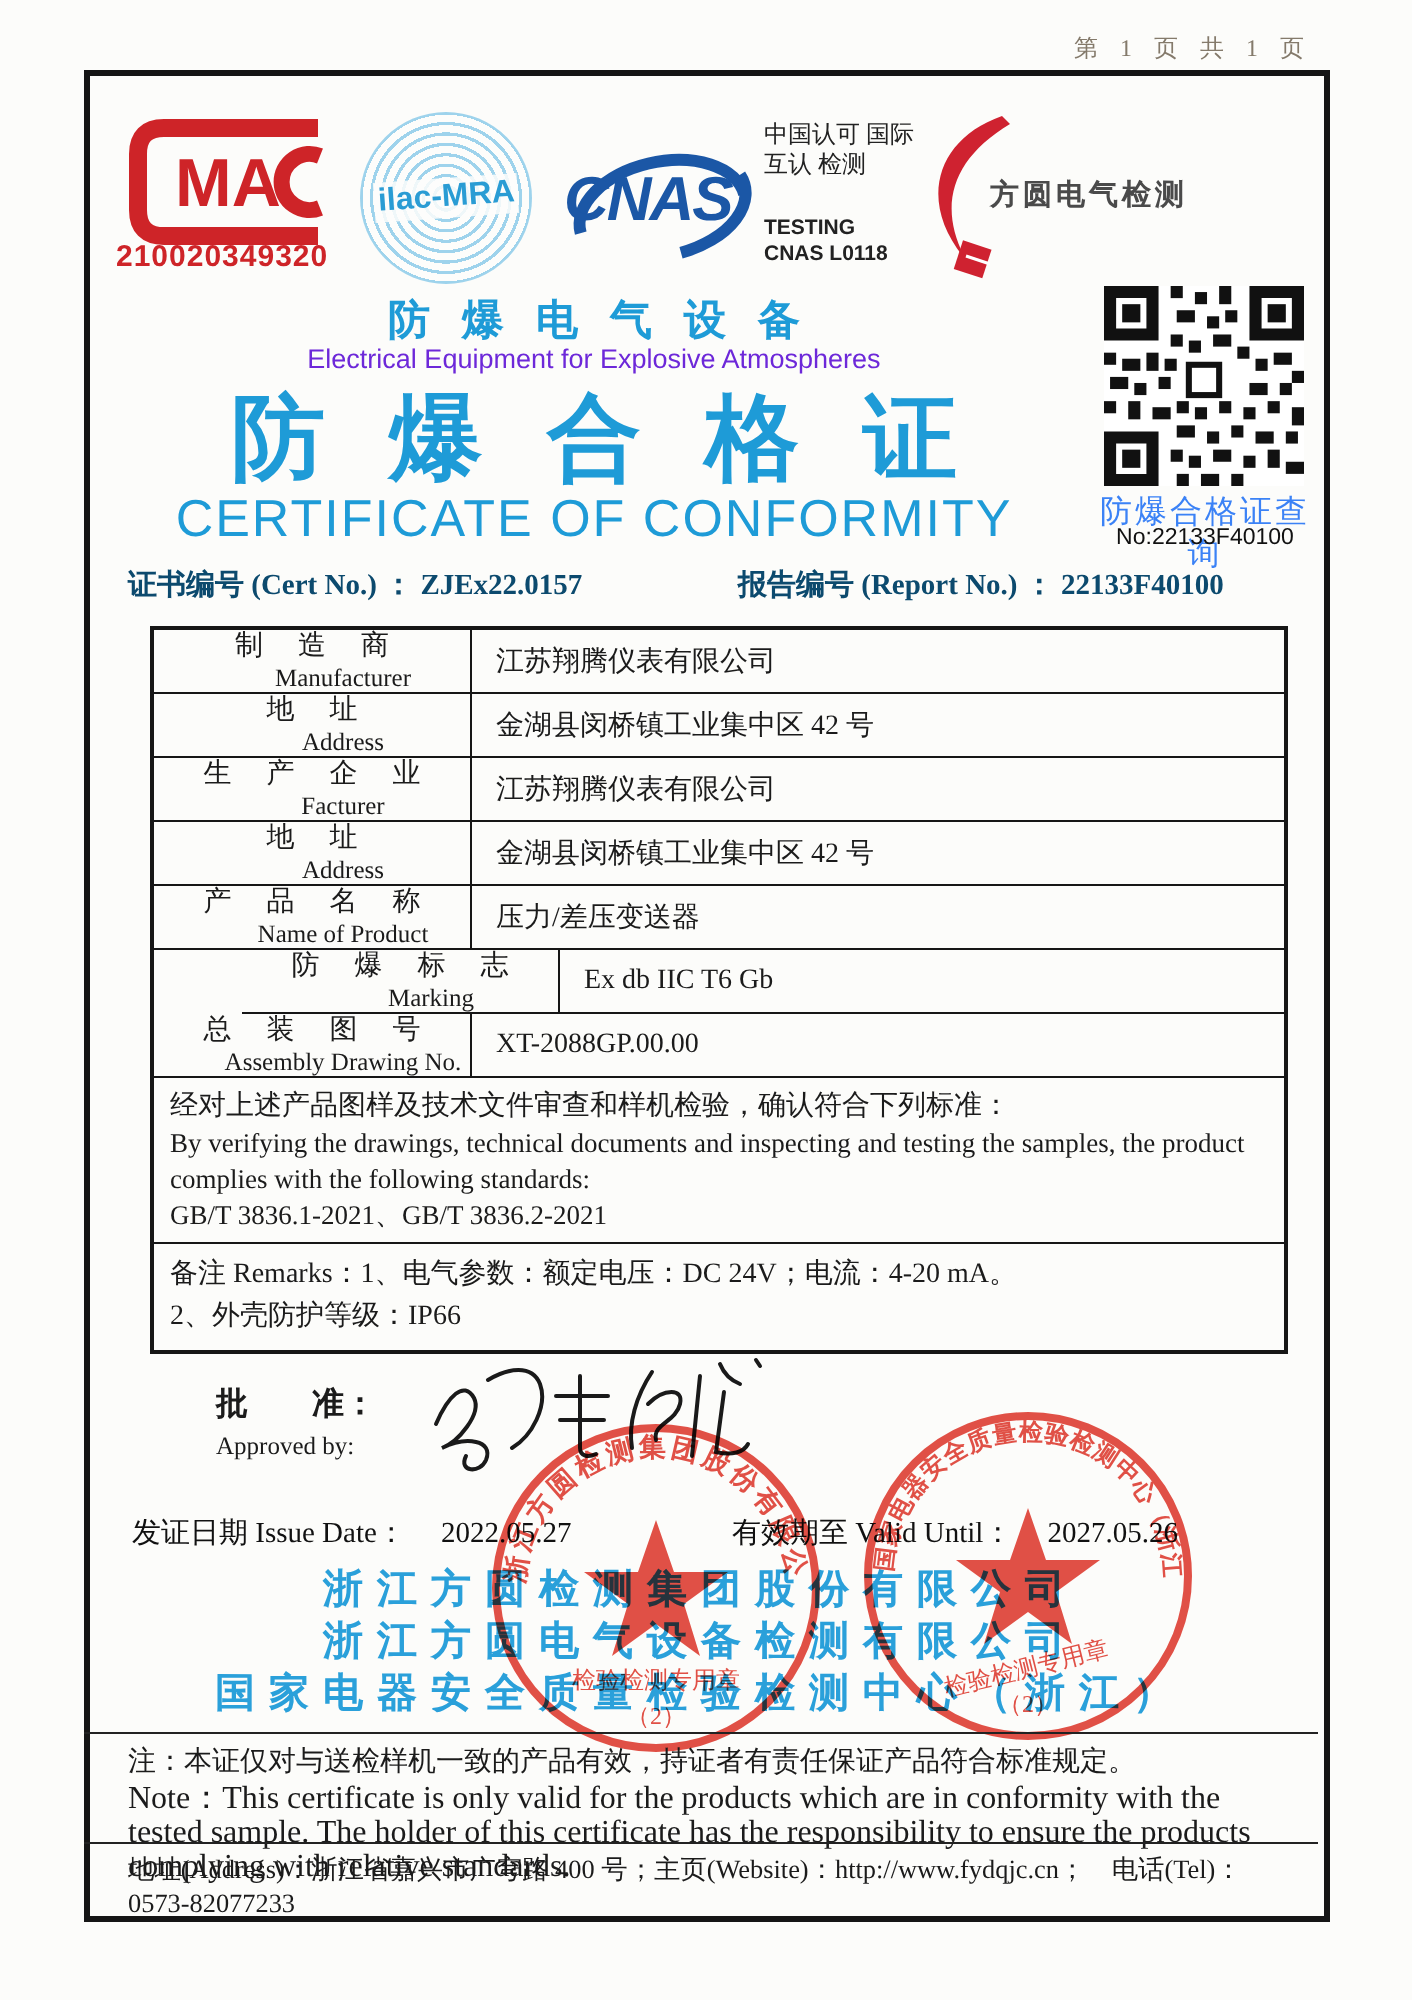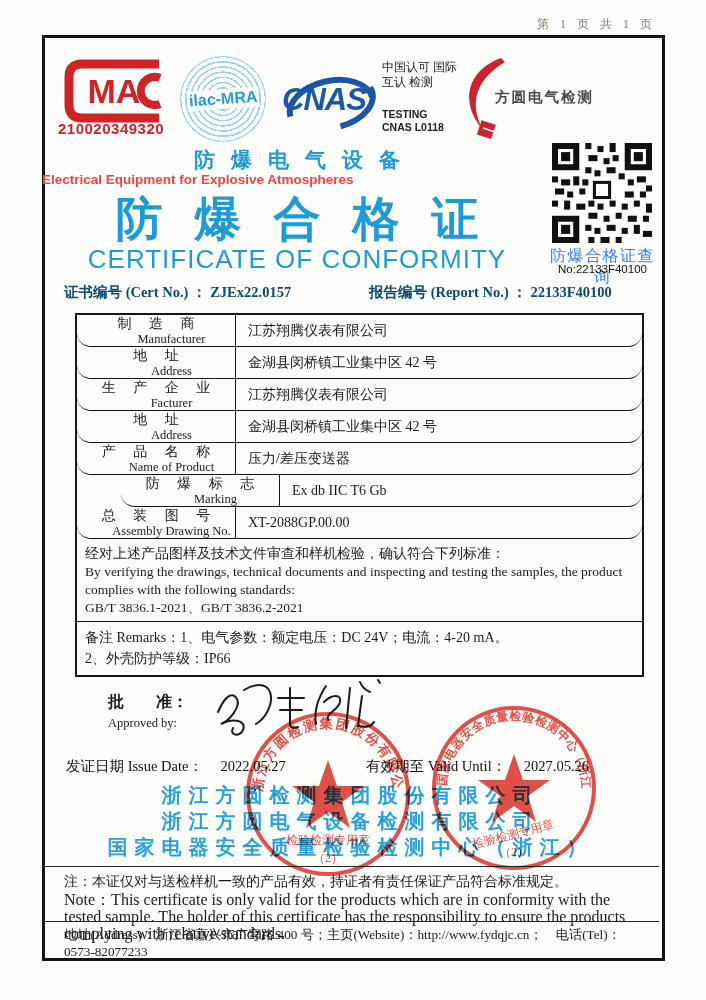--- a/index.html
+++ b/index.html
@@ -23,38 +23,38 @@
              font-style:italic;font-size:31px;color:#1b57a6;letter-spacing:-1px;}
   .cnas-side{left:382px;top:60px;width:80px;font-size:12px;line-height:15px;color:#222;}
   .cnas-testing{left:382px;top:108px;width:90px;font-family:"Liberation Sans",sans-serif;
                 font-weight:bold;font-size:10.5px;line-height:13px;color:#222;}
   .fy-logo{left:443px;top:54px;width:72px;height:90px;}
   .fy-text{left:495px;top:88px;font-family:"Liberation Sans",sans-serif;font-weight:bold;
            font-size:14.5px;color:#4a4a4a;letter-spacing:2px;}
   
   .t-cn-small{left:42px;top:146px;width:510px;text-align:center;color:#1e9bd7;
               font-size:21px;font-weight:bold;letter-spacing:16px;text-indent:16px;}
-  .t-en-small{left:42px;top:172px;width:510px;color:#ef4444;
-              font-family:"Liberation Sans",sans-serif;font-weight:bold;font-size:13.5px;}
+  .t-en-small{left:42px;top:172px;width:510px;text-align:center;color:#6d28d9;
+              font-family:"Liberation Sans",sans-serif;font-weight:normal;font-size:13.5px;}
   .t-cn-large{left:42px;top:188px;width:510px;text-align:center;color:#1e9bd7;
               font-size:47px;font-weight:bold;letter-spacing:32px;text-indent:32px;}
   .t-en-large{left:42px;top:244px;width:510px;text-align:center;color:#1e9bd7;
               font-family:"Liberation Sans",sans-serif;font-size:26px;letter-spacing:1px;}
   
   .qr{left:552px;top:143px;width:100px;height:100px;}
   .qr-caption{left:545px;top:246px;width:115px;text-align:center;font-size:16px;letter-spacing:1.5px;color:#3b82f6;}
   .qr-number{left:545px;top:263px;width:115px;text-align:center;font-size:11.5px;color:#111;
              font-family:"Liberation Sans",sans-serif;}
   
   .cert-row{left:64px;top:283px;width:580px;font-size:14.5px;font-weight:bold;color:#0c4a6e;}
   .cert-row span{font-weight:bold;}
   .report-part{position:absolute;left:305px;top:0;}
   
   .info-table{left:75px;top:313px;width:565px;border:2px solid #161616;border-bottom:none;}
-  .row{display:flex;border-bottom:1.4px solid #161616;border-radius:14px;}
+  .row{display:flex;border-bottom:1.4px solid #161616;}
   .cell-label{width:158px;border-right:1.4px solid #161616;text-align:center;
               display:flex;flex-direction:column;justify-content:center;padding:2px 0;}
   .cell-label .cn{font-size:14px;letter-spacing:7px;text-indent:7px;line-height:16px;}
   .cell-label .en{font-size:12.5px;line-height:14px;padding-left:31px;}
   .cell-value{flex:1;display:flex;align-items:center;padding-left:12px;font-size:14px;}
   .row-std{display:block;border-bottom:1.4px solid #161616;padding:5px 8px 4px 8px;}
   .row-std .std-cn{font-size:14px;line-height:19px;}
   .row-std .std-en{font-size:13.5px;line-height:18px;}
   .row-std .std-codes{font-size:13.5px;line-height:18px;}
   .row-rem{display:block;border-bottom:2px solid #161616;padding:5px 8px 6px 8px;}

